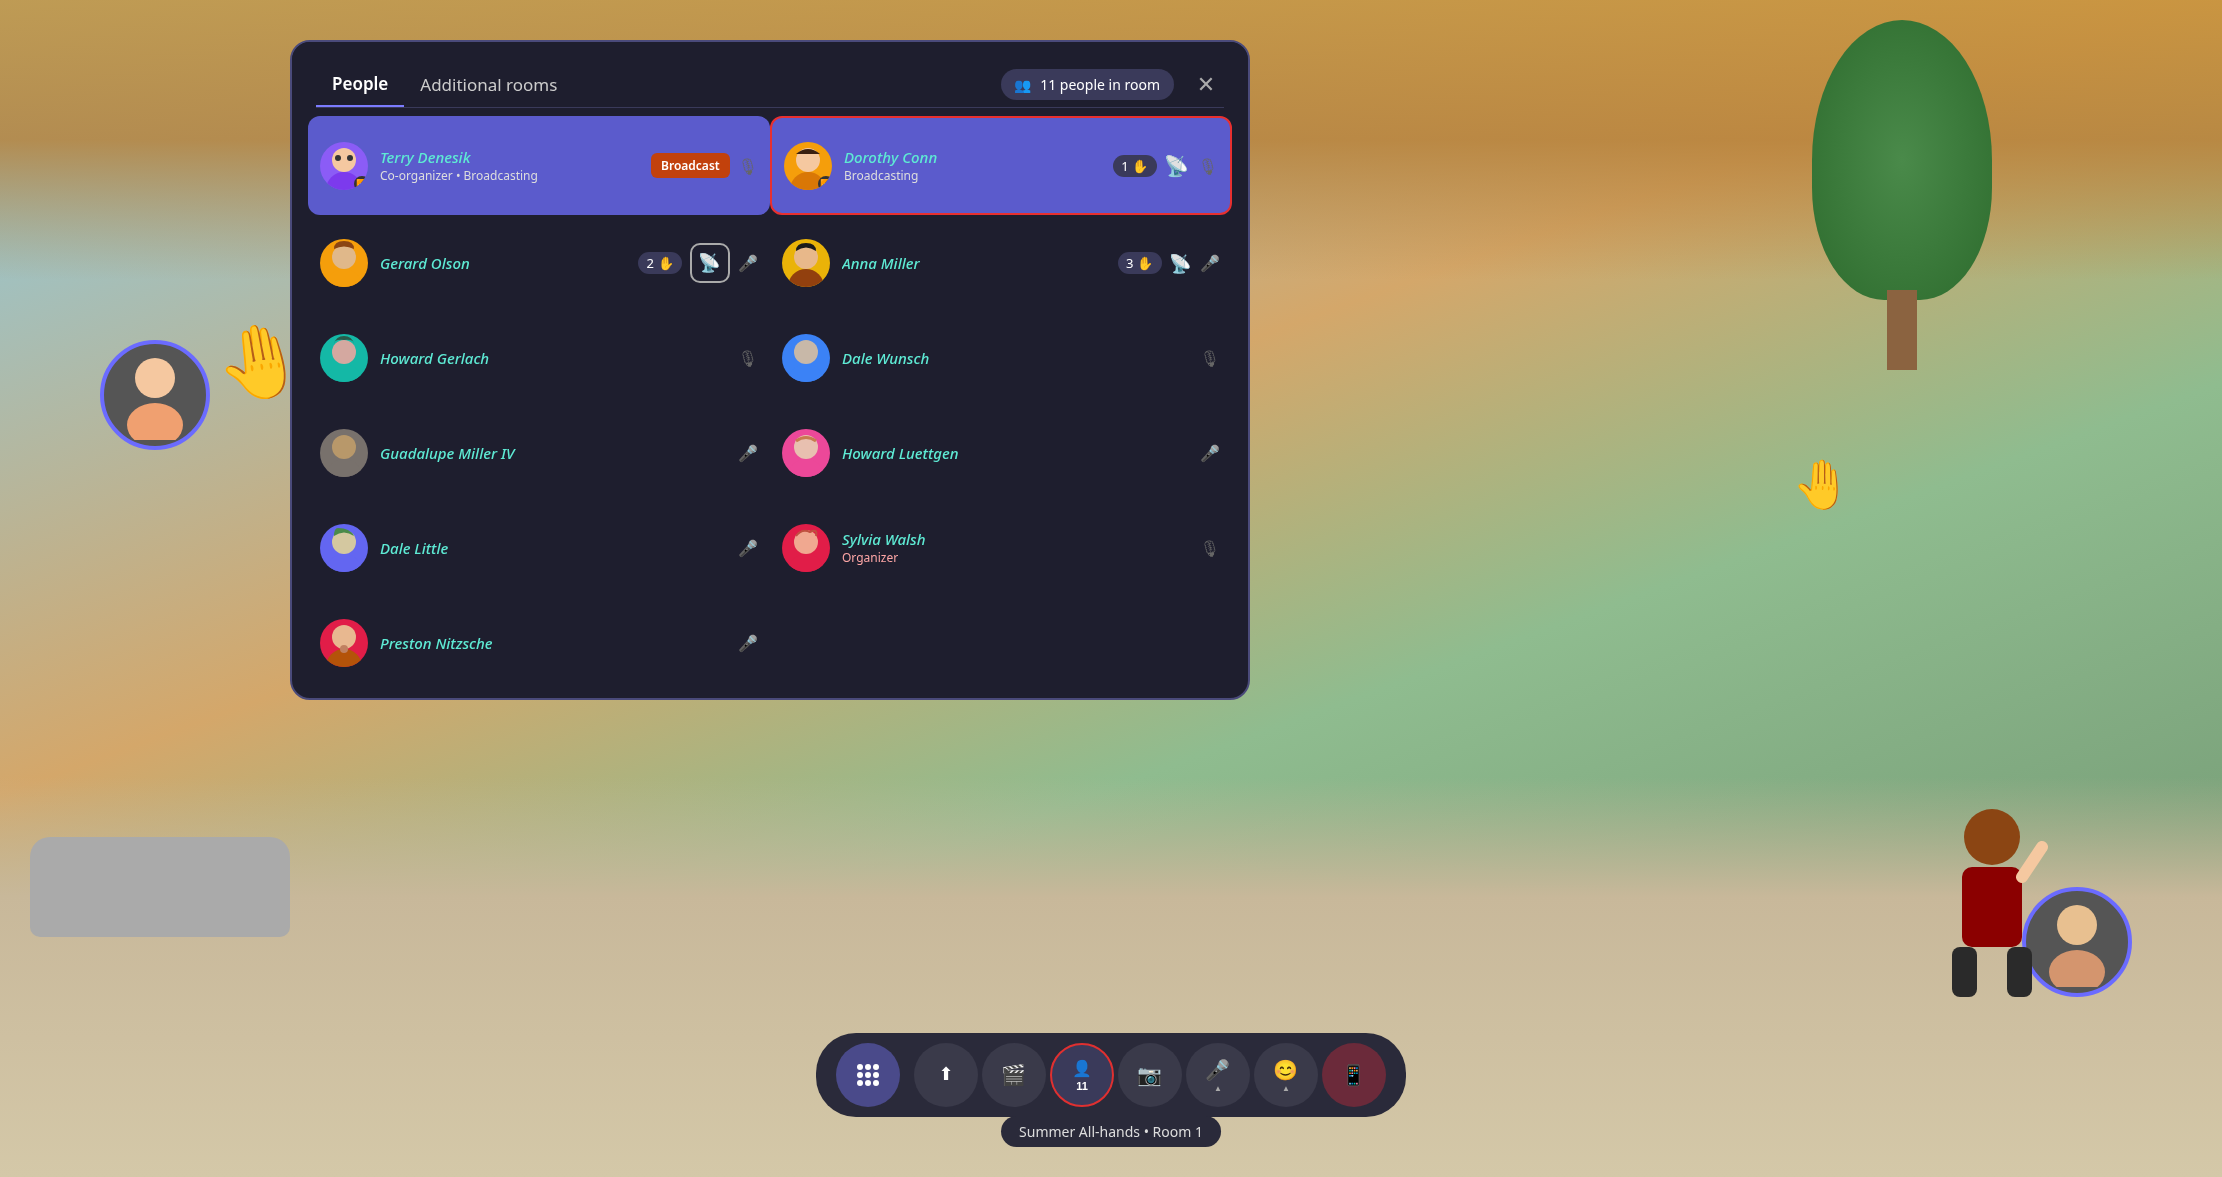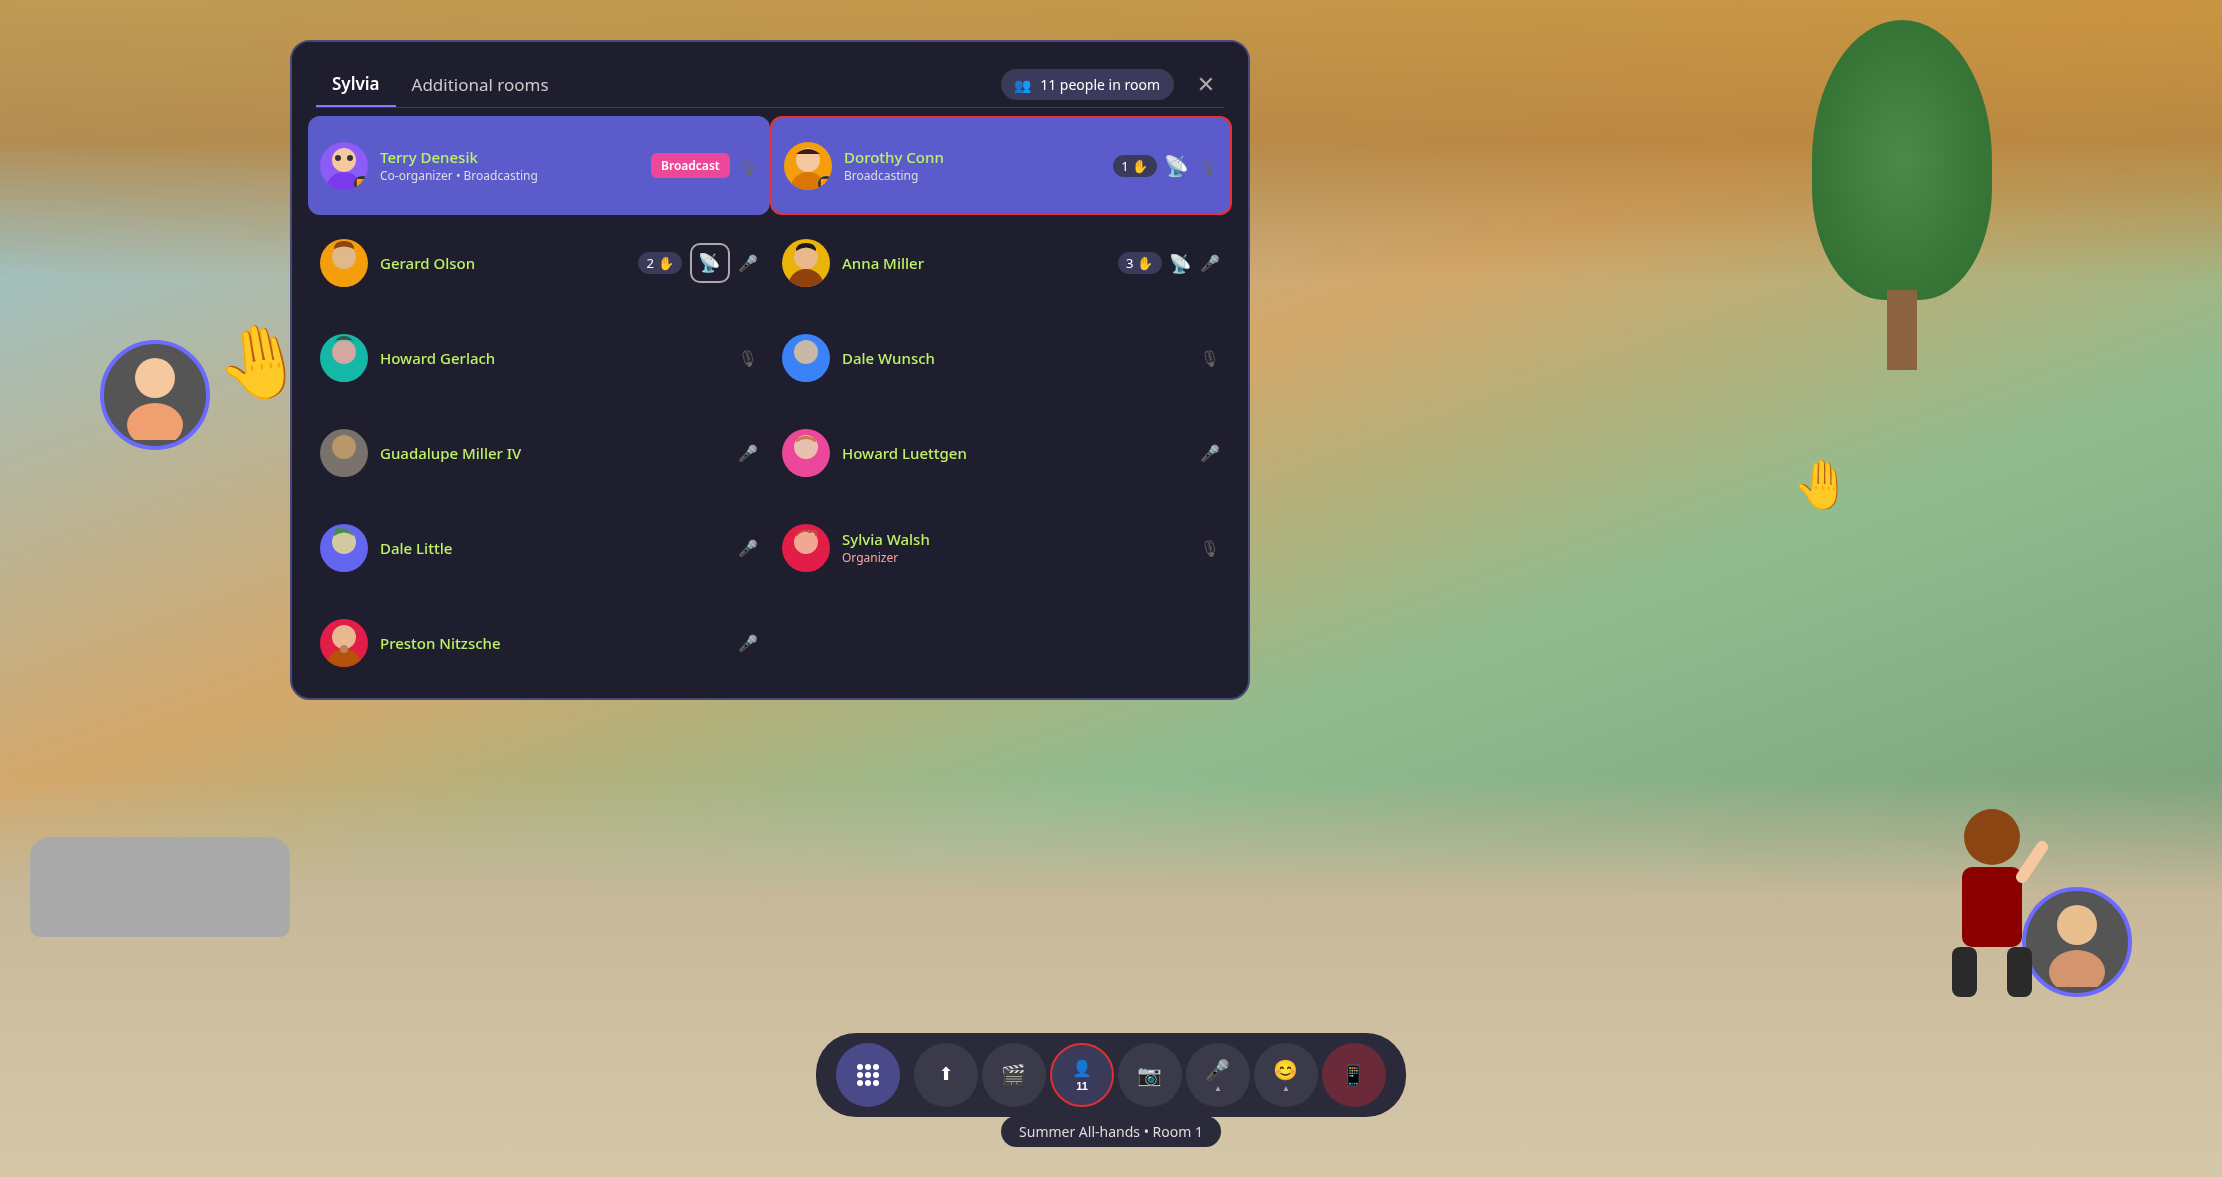--- a/index.html
+++ b/index.html
@@ -261,44 +261,45 @@
       justify-content: center;
       font-size: 20px;
       position: relative;
     }
 
     .person-info {
       flex: 1;
       min-width: 0;
     }
     .person-name {
-      color: #bef264;
+      color: #5eead4;
       font-size: 15px;
       font-weight: 500;
       white-space: nowrap;
       overflow: hidden;
       text-overflow: ellipsis;
+      font-style: italic;
     }
     .person-role {
       color: #fca5a5;
       font-size: 12px;
     }
     .person-role.broadcasting-role {
       color: #ddd;
     }
 
     .person-actions {
       display: flex;
       align-items: center;
       gap: 8px;
       margin-left: auto;
     }
 
     .broadcast-badge {
-      background: #ec4899;
+      background: #c2410c;
       color: #fff;
       font-size: 12px;
       font-weight: 600;
       padding: 4px 10px;
       border-radius: 6px;
     }
 
     .mic-icon {
       color: #aaa;
       font-size: 16px;
@@ -479,21 +480,21 @@
     <rect x="30" y="70" width="60" height="80" rx="10" fill="#8B0000"></rect>
     <line x1="90" y1="80" x2="110" y2="50" stroke="#f5c8a0" stroke-width="12" stroke-linecap="round"></line>
     <rect x="20" y="150" width="25" height="50" rx="8" fill="#2a2a2a"></rect>
     <rect x="75" y="150" width="25" height="50" rx="8" fill="#2a2a2a"></rect>
   </svg>
 </div>
 
 <div class="panel">
 
   <div class="panel-header">
-    <div class="tab active">Sylvia</div>
+    <div class="tab active">People</div>
     <div class="tab">Additional rooms</div>
     <div class="people-count-badge">
       <span>👥</span>
       <span>11 people in room</span>
     </div>
     <button class="close-btn">✕</button>
   </div>
 
   <div class="header-divider"></div>
 

